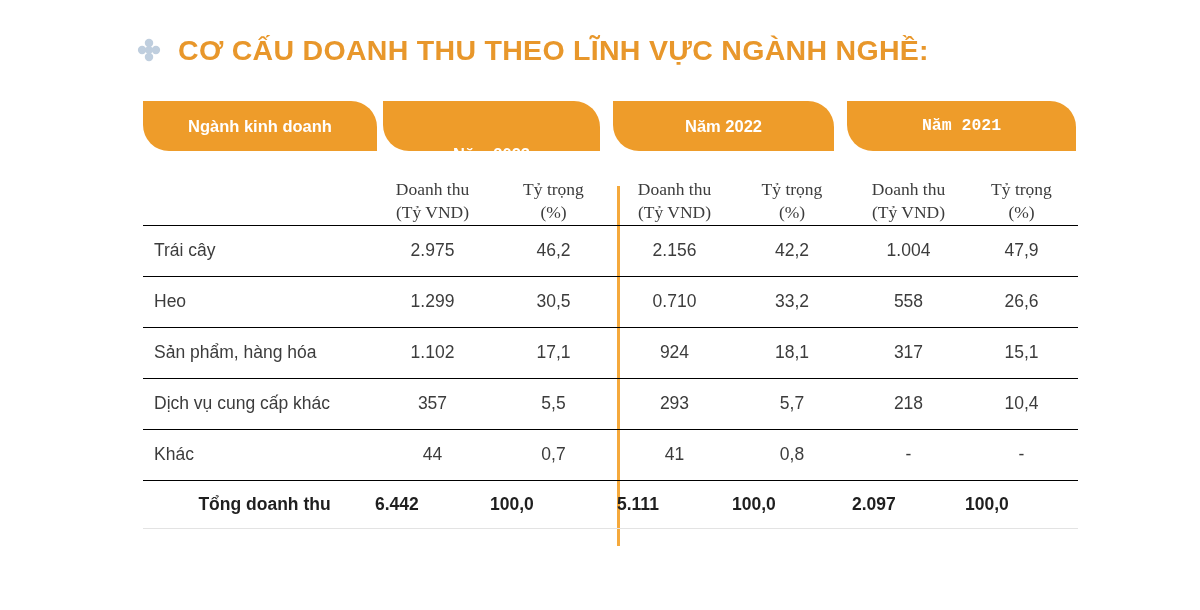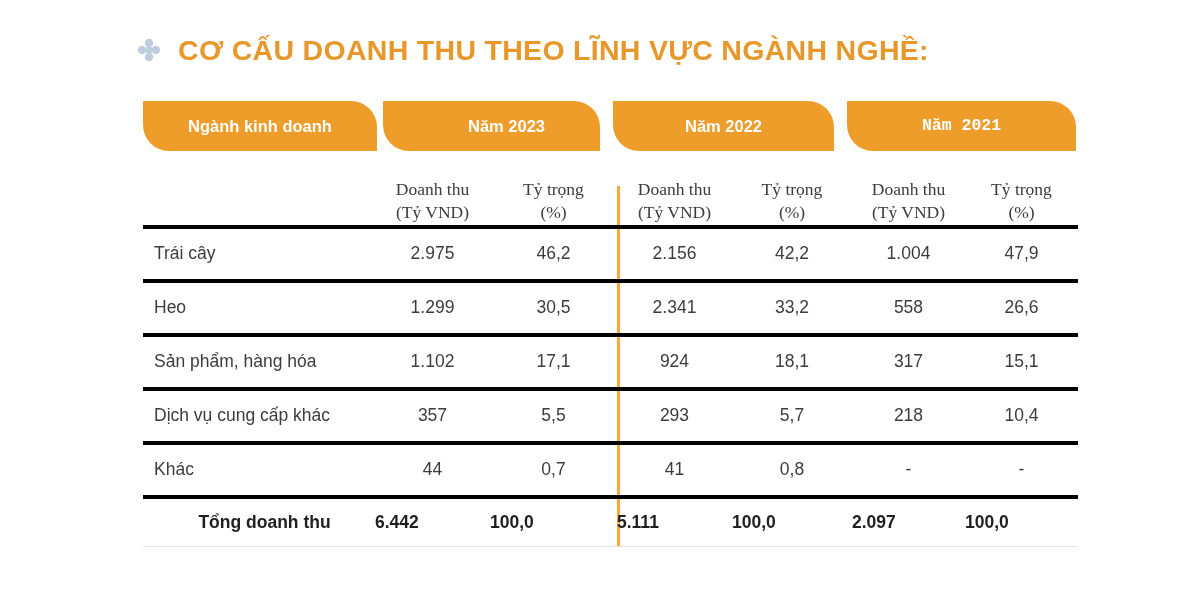--- a/index.html
+++ b/index.html
@@ -90,21 +90,21 @@
     color: #3c3c3c;
     text-align: center;
     padding-bottom: 9px;
     line-height: 1.33;
     font-family: Liberation Serif, serif;
   }
   .subhead td.cat { text-align: left; }
   .subhead .l2 { display: block; }
 
   .row-line td {
-    border-top: 4px solid #000000;
+    border-top: 1px solid #000000;
   }
   tr.body-row td {
     height: 50px;
     font-size: 17.5px;
     color: #3c3c3c;
     text-align: center;
   }
   tr.body-row td.cat {
     text-align: left;
     padding-left: 11px;
@@ -161,21 +161,21 @@
       <path d="M0,0 H208 A26,26 0 0 1 234,26 V50 H26 A26,26 0 0 1 0,24 Z" fill="#EE9C2A"></path>
     </svg>
   </div>
   <div class="tab-label" style="left:143px;width:234px;">Ngành kinh doanh</div>
 
   <div class="tab-shape" style="left:383px;width:217px;">
     <svg width="217" height="50" viewBox="0 0 217 50" preserveAspectRatio="none">
       <path d="M0,0 H191 A26,26 0 0 1 217,26 V50 H26 A26,26 0 0 1 0,24 Z" fill="#EE9C2A"></path>
     </svg>
   </div>
-  <div class="tab-label" style="left:398px;width:217px;">Năm 2023</div>
+  <div class="tab-label" style="left:383px;width:217px;margin-top:28px;">Năm 2023</div>
 
   <div class="tab-shape" style="left:613px;width:221px;">
     <svg width="221" height="50" viewBox="0 0 221 50" preserveAspectRatio="none">
       <path d="M0,0 H195 A26,26 0 0 1 221,26 V50 H26 A26,26 0 0 1 0,24 Z" fill="#EE9C2A"></path>
     </svg>
   </div>
   <div class="tab-label" style="left:613px;width:221px;">Năm 2022</div>
 
   <div class="tab-shape" style="left:847px;width:229px;">
     <svg width="229" height="50" viewBox="0 0 229 50" preserveAspectRatio="none">
@@ -235,21 +235,21 @@
       <td>2.156</td>
       <td>42,2</td>
       <td>1.004</td>
       <td>47,9</td>
     </tr>
 
     <tr class="body-row row-line">
       <td class="cat">Heo</td>
       <td>1.299</td>
       <td>30,5</td>
-      <td>2.341</td>
+      <td>0.710</td>
       <td>33,2</td>
       <td>558</td>
       <td>26,6</td>
     </tr>
 
     <tr class="body-row row-line">
       <td class="cat">Sản phẩm, hàng hóa</td>
       <td>1.102</td>
       <td>17,1</td>
       <td>924</td>

